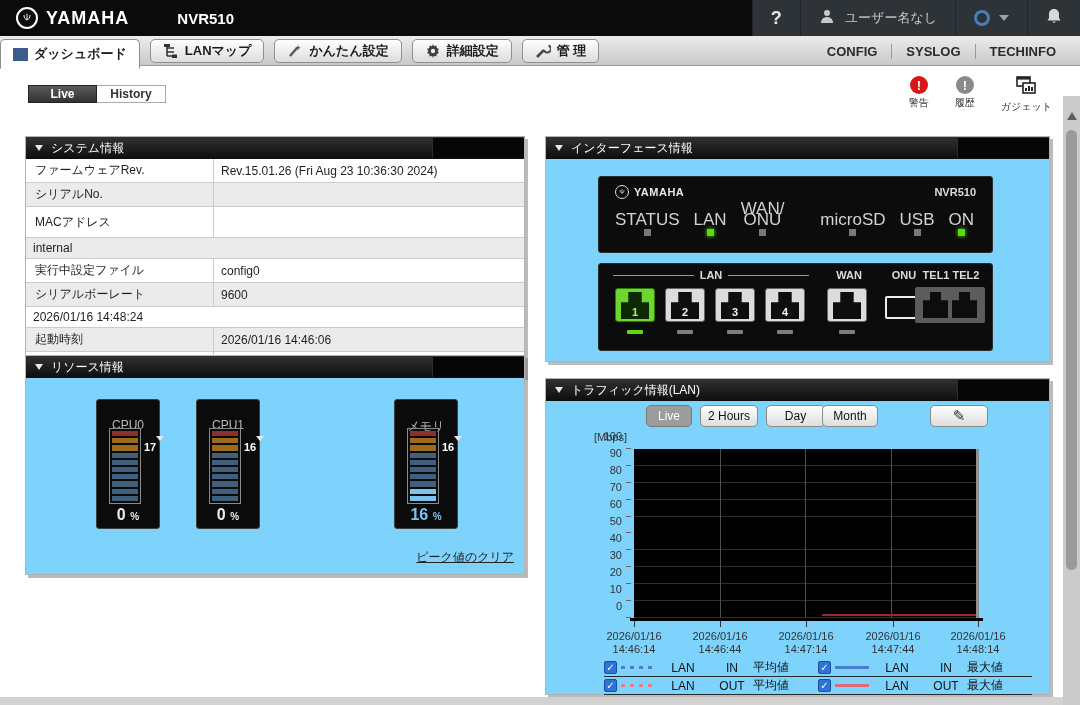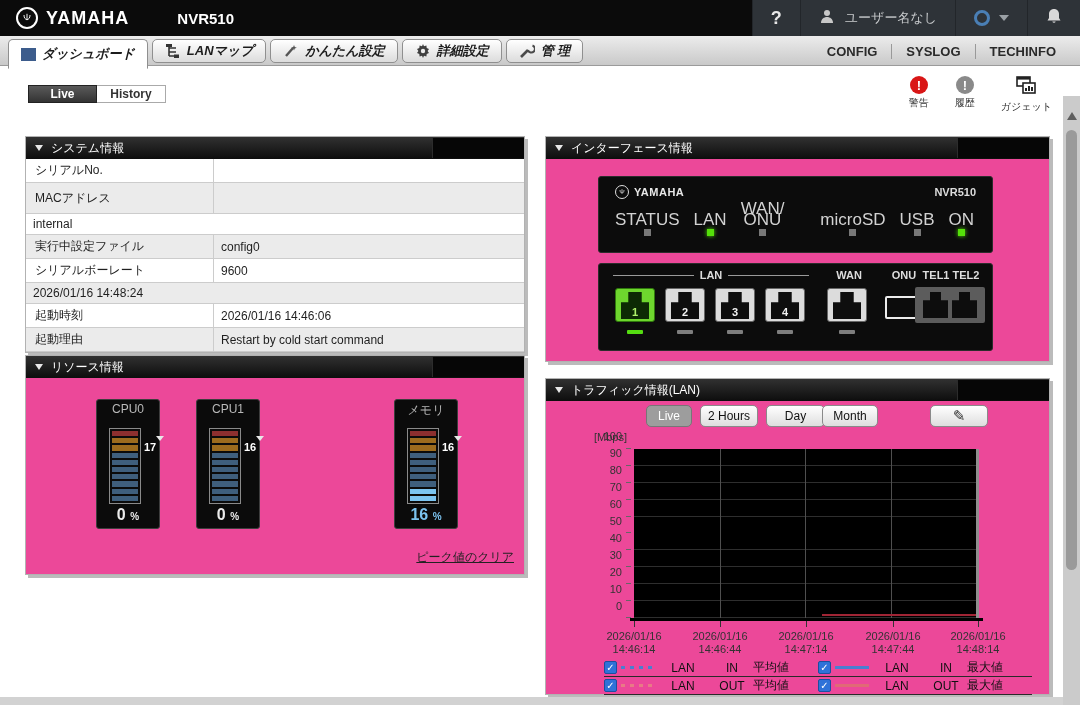--- a/index.html
+++ b/index.html
@@ -17,21 +17,21 @@
   .topbar-right { margin-left:auto; height:36px; display:flex; align-items:stretch; background:#2e3338; }
   .tb-item { display:flex; align-items:center; justify-content:center; padding:0 18px; border-left:1px solid #22262a; color:#cfd2d5; }
   .help-glyph { font-size:18px; font-weight:bold; color:#e8e8e8; }
   .user-item { gap:10px; }
   .username { font-size:13px; color:#c9ccce; }
   .spinner-ring { width:16px; height:16px; border:3px solid #4a7fb5; border-radius:50%; }
   .caret-down { width:0; height:0; border-left:5px solid transparent; border-right:5px solid transparent; border-top:6px solid #9aa0a5; margin-left:9px; }
 
   
   .toolbar { position:absolute; left:0; top:36px; width:1080px; height:30px; background:linear-gradient(#ececec,#c9c9c9); border-bottom:1px solid #9b9b9b; }
-  .tabs { position:absolute; left:8px; top:3px; display:flex; gap:4px;font-style:italic; }
+  .tabs { position:absolute; left:0; top:3px; display:flex; gap:10px; }
   .tab { height:24px; display:flex; align-items:center; gap:6px; padding:0 12px; background:linear-gradient(#ffffff,#dcdcdc); border:1px solid #8f8f8f; border-radius:5px; font-size:13px; font-weight:bold; color:#1c1c1c; cursor:pointer; }
   .tab.active { background:#fff; height:30px; border-radius:5px 5px 0 0; border-bottom:1px solid #fff; box-shadow:none; position:relative; z-index:2; }
   .tab .ticon { display:flex; align-items:center; }
   .dash-grid { width:15px; height:13px; border:2px solid #3c5c8c; display:grid; grid-template-columns:1fr 1fr; grid-template-rows:1fr 1fr; gap:1px; background:#3c5c8c; }
   .dash-grid i { background:#fff; }
   .dash-grid i:first-child { background:#9ab4d8; }
   .toolbar-links { position:absolute; right:10px; top:4px; display:flex; align-items:center; height:22px; }
   .tlink { font-size:13px; font-weight:bold; color:#2a2a2a; padding:0 14px; cursor:pointer; }
   .tlink + .tlink { border-left:1px solid #999; }
 
@@ -45,38 +45,38 @@
   .vt-history { background:#fff; color:#333; border:1px solid #aaa; border-left:none; }
 
   .quick-icons { position:absolute; right:28px; top:10px; display:flex; gap:26px; }
   .qi { display:flex; flex-direction:column; align-items:center; gap:2px; cursor:pointer; }
   .qi-label { font-size:10px; color:#333; }
   .circle-badge { width:18px; height:18px; border-radius:50%; color:#fff; font-weight:bold; font-size:13px; display:flex; align-items:center; justify-content:center; }
   .badge-red { background:#d91616; }
   .badge-gray { background:#8a8a8a; }
 
   
-  .panel { position:absolute; background:#ec4899; border:1px solid #b2b2b2; box-shadow:3px 3px 0 rgba(120,120,120,.5); }
+  .panel { position:absolute; background:#7dd3fc; border:1px solid #b2b2b2; box-shadow:3px 3px 0 rgba(120,120,120,.5); }
   .panel-header { height:22px; background:linear-gradient(#313131,#0d0d0d); color:#fff; font-size:12px; display:flex; align-items:center; gap:8px; padding:0 9px; position:relative; cursor:pointer; }
   .panel-header .hdr-block { position:absolute; right:0; top:1px; bottom:1px; width:92px; background:#060606; border-left:1px solid #2c2c2c; }
   .tri-down { width:0; height:0; border-left:4px solid transparent; border-right:4px solid transparent; border-top:6px solid #e8e8e8; }
 
   
   #panel-system { left:25px; top:70px; width:500px; }
   .sys-row { display:flex; border-bottom:1px solid #ccc; font-size:12px; color:#1f1f1f; background:#fff; }
   .sys-row:nth-child(even) { background:#ebebeb; }
   .sys-row .lbl { width:188px; padding:3px 4px 3px 9px; border-right:1px solid #ccc; display:flex; align-items:center; }
   .sys-row .val { flex:1; padding:3px 4px 3px 7px; display:flex; align-items:center; }
   .sys-row.tall { height:31px; }
 
   
   #panel-resource { left:25px; top:289px; width:500px; height:220px; }
   .gauge { position:absolute; top:43px; width:64px; height:130px; background:#0b0b0b; border:1px solid #3d3d3d; border-radius:3px; }
   .gauge.g1 { left:70px; } .gauge.g2 { left:170px; } .gauge.g3 { left:368px; }
-  .gauge-title { text-align:center; color:#b9b9b9; font-size:12px; margin-top:2px; }
+  .gauge-title { text-align:center; color:#b9b9b9; font-size:12px; margin-top:18px; }
   .gauge-bar { position:absolute; left:12px; top:28px; width:32px; height:76px; border:1px solid #8a8a8a; padding:2px; display:flex; flex-direction:column; gap:2px; }
   .gauge-bar i { flex:1; }
   .sg-r { background:#8c2f2f; } .sg-o { background:#9c6b1e; } .sg-b { background:#3f5f7d; } .sg-hi { background:#7cc4f0; }
   .peak { position:absolute; left:47px; top:42px; width:16px; text-align:center; color:#fff; font-size:11px; font-weight:bold; line-height:11px; }
   .peak-mark { margin:1px auto 0; width:0; height:0; border-left:4px solid transparent; border-right:4px solid transparent; border-top:5px solid #e8e8e8; }
   .peak-base { margin:1px auto 0; width:9px; height:2px; background:#e8e8e8; }
   .gauge-pct { position:absolute; bottom:4px; width:100%; text-align:center; color:#ececec; font-size:16px; font-weight:bold; }
   .gauge-pct .pct-sign { font-size:10px; font-weight:bold; }
   .gauge-pct.blue { color:#7cc4f0; }
   .clear-link { position:absolute; right:10px; bottom:8px; font-size:12px; color:#222; text-decoration:underline; cursor:pointer; }
@@ -284,20 +284,24 @@
     </div>
 
     <section class="panel" id="panel-system">
       <div class="panel-header">
         <span class="tri-down"></span>
         <span>システム情報</span>
         <span class="hdr-block"></span>
       </div>
       <div>
         <div class="sys-row">
+            <span class="lbl">ファームウェアRev.</span>
+            <span class="val">Rev.15.01.26 (Fri Aug 23 10:36:30 2024)</span>
+          </div>
+        <div class="sys-row">
             <span class="lbl">シリアルNo.</span>
             <span class="val"></span>
           </div>
         <div class="sys-row tall">
             <span class="lbl">MACアドレス</span>
             <span class="val"></span>
           </div>
         <div class="sys-row">
             <span class="val">internal</span>
           </div>

